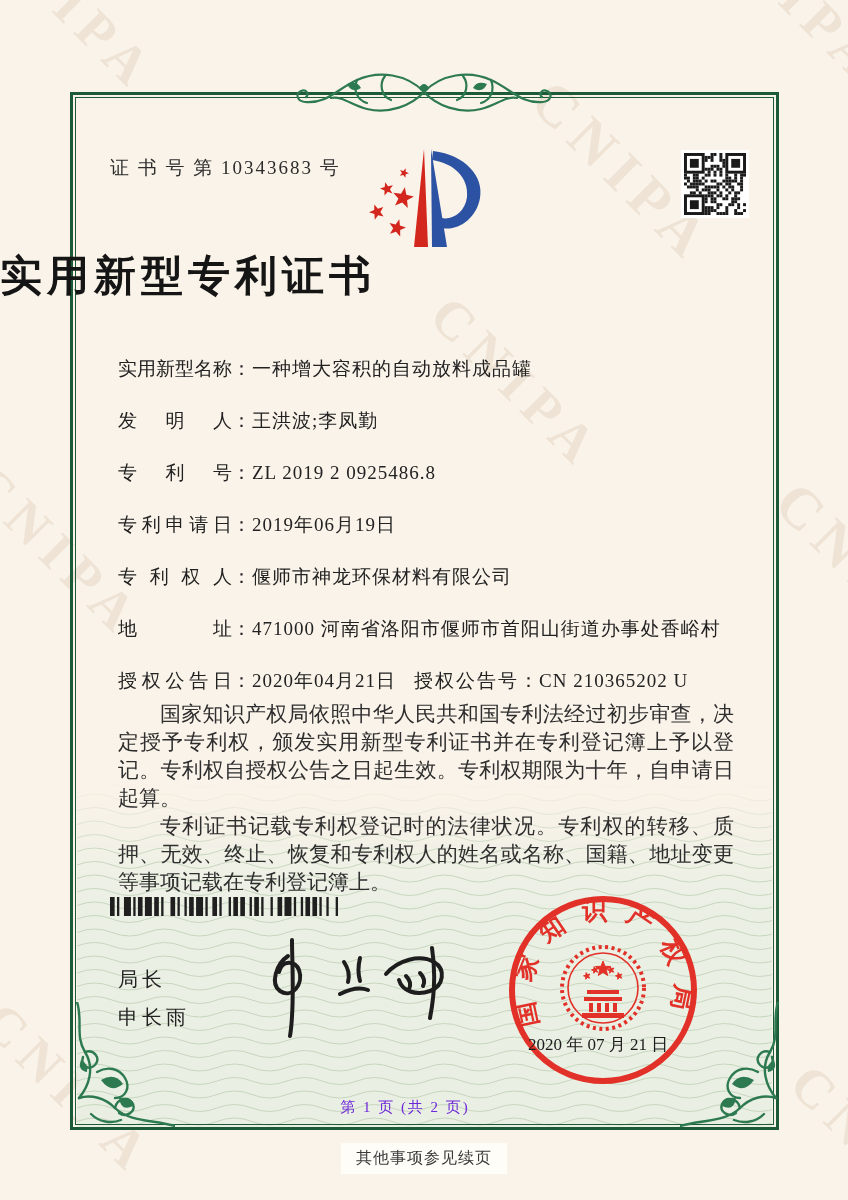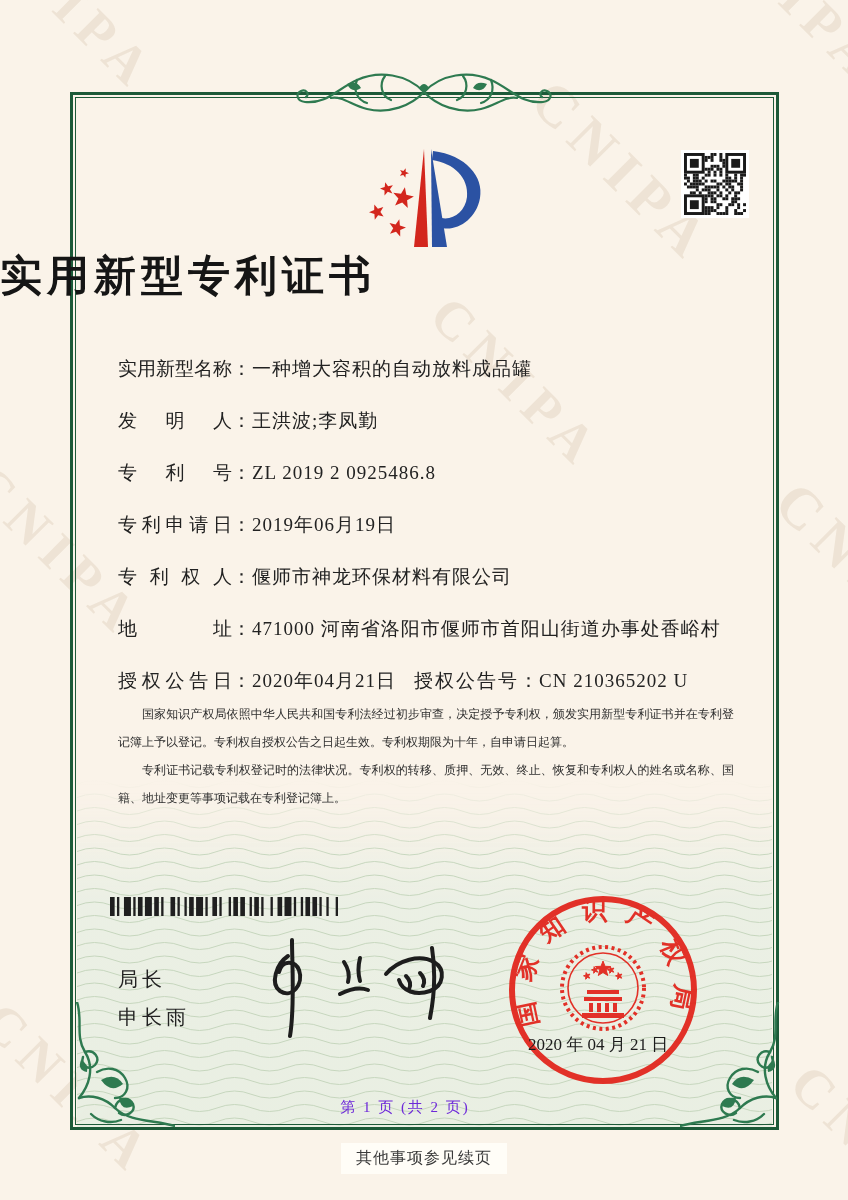--- a/index.html
+++ b/index.html
@@ -54,21 +54,21 @@
 
   .frow { position:absolute; left:118px; width:648px; font-size:19px;
           color:#222; white-space:nowrap; }
   .flabel { display:inline-block; width:114px; text-align:justify;
             text-align-last:justify; letter-spacing:0; vertical-align:top; }
   .fcolon { display:inline-block; width:20px; }
   .fvalue { letter-spacing:1px;text-align:center; }
   .flabel2 { margin-left:18px; letter-spacing:2px; }
 
   .paras { position:absolute; left:118px; top:700px; width:616px;
-           font-size:12px; line-height:28px; color:#2e2e2e;
+           font-size:21px; line-height:28px; color:#2e2e2e;
            text-align:justify; }
   .paras p { text-indent:2em; }
 
   .barcode { position:absolute; left:110px; top:897px; width:228px; height:19px; }
 
   .sig-title { position:absolute; left:118px; top:966px; font-size:20px;
                font-family:"Liberation Sans", sans-serif; color:#222;
                letter-spacing:4px; }
   .sig-name { position:absolute; left:118px; top:1004px; font-size:20px;
               font-family:"Liberation Sans", sans-serif; color:#222;
@@ -180,20 +180,21 @@
     </g>
     <g fill="#2e7a50">
       <path d="M30,78 q14,-8 22,4 q-12,10 -22,-4"></path>
       <path d="M48,96 q12,-2 14,8 q-12,6 -14,-8"></path>
       <path d="M10,58 q8,4 6,12 q-10,-2 -6,-12"></path>
     </g>
   </svg>
 
   <div class="content">
 
+    <div class="cert-no">证 书 号 第 10343683 号</div>
 
     <svg class="logo" width="152" height="116" viewBox="0 0 152 116" xmlns="http://www.w3.org/2000/svg">
       <g id="logoStars" fill="#d3261d">
           <polygon points="57.7,33.3 57.7,36.8 61.0,38.2 57.7,39.3 57.4,42.8 55.3,40.0 51.9,40.8 53.9,37.9 52.1,34.9 55.4,36.0"></polygon>
           <polygon points="37.2,47.2 40.1,51.3 44.9,50.2 41.9,54.2 44.4,58.4 39.8,56.8 36.5,60.5 36.5,55.6 32.0,53.6 36.7,52.1"></polygon>
           <polygon points="56.9,52.2 58.3,59.8 65.9,61.5 59.1,65.2 59.8,72.9 54.2,67.5 47.1,70.6 50.4,63.6 45.3,57.8 53.0,58.8"></polygon>
           <polygon points="26.3,69.5 29.9,73.8 35.3,72.1 32.4,76.9 35.6,81.5 30.1,80.2 26.8,84.7 26.4,79.1 21.0,77.3 26.2,75.1"></polygon>
           <polygon points="51.3,84.3 51.9,90.6 58.0,92.5 52.2,95.1 52.2,101.4 48.0,96.7 42.0,98.7 45.2,93.2 41.5,88.1 47.6,89.5"></polygon>
         </g>
       <path fill="#d3261d" d="M76,14 L66,112 L80,112 Z"></path>
@@ -463,18 +464,18 @@
           </g>
         <rect x="82" y="98" width="32" height="4" stroke="none"></rect>
         <rect x="79" y="105" width="38" height="4" stroke="none"></rect>
         <rect x="84" y="111" width="4" height="9" stroke="none"></rect>
         <rect x="92" y="111" width="4" height="9" stroke="none"></rect>
         <rect x="100" y="111" width="4" height="9" stroke="none"></rect>
         <rect x="108" y="111" width="4" height="9" stroke="none"></rect>
         <rect x="77" y="121" width="42" height="5" stroke="none"></rect>
       </g>
     </svg>
-    <div class="seal-date">2020 年 04 月 21 日</div>
+    <div class="seal-date">2020 年 07 月 21 日</div>
 
     <div class="page-no">第 1 页 (共 2 页)</div>
     <div class="cont-note">其他事项参见续页</div>
   </div>
 </div>
 
 </body></html>

